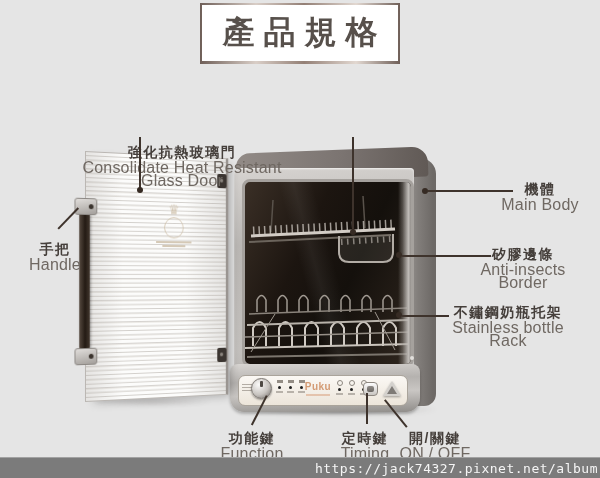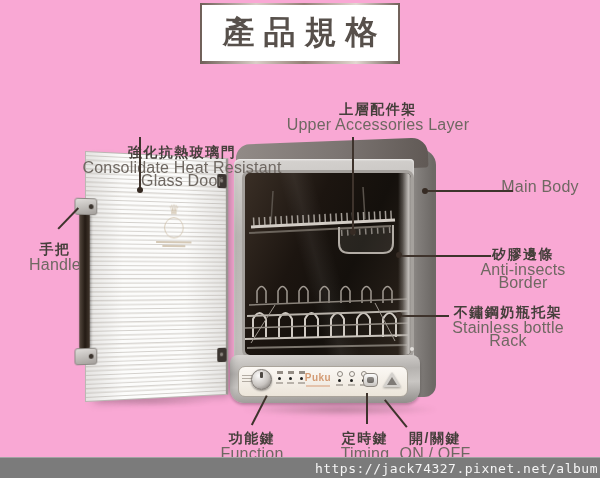--- a/index.html
+++ b/index.html
@@ -1,37 +1,37 @@
 <!DOCTYPE html>
 <html><head>
 <meta charset="utf-8">
 <style>
   html,body{margin:0;padding:0;background:#fff;}
-  .stage{position:relative;width:600px;height:478px;background:#f9a8d4;overflow:hidden;
+  .stage{position:relative;width:600px;height:478px;background:#e5e5e5;overflow:hidden;
          font-family:"Liberation Sans",sans-serif;}
   
   .title-frame{position:absolute;left:200px;top:3px;width:200px;height:61px;z-index:8;
     background:linear-gradient(90deg,#6f5f58,#d9cec7 28%,#937f75 52%,#e2d8d1 78%,#6f5f58);}
   .title-inner{position:absolute;left:2px;right:2px;top:2px;bottom:3px;background:#fff;
     display:flex;align-items:center;justify-content:center;}
   .title-text{font-size:32px;font-weight:600;color:#57504b;letter-spacing:9px;text-indent:9px;}
   
   .callout{position:absolute;text-align:center;z-index:8;}
   .zh{font-size:14px;font-weight:700;color:#453f3b;letter-spacing:1.5px;line-height:18px;}
   .en{font-size:16px;color:#6f6862;letter-spacing:.2px;line-height:13px;}
   
   .lead{position:absolute;background:#3e332c;z-index:9;}
   .lead.h{height:1.5px;} .lead.v{width:1.5px;}
   .lead.r{height:1.5px;transform-origin:0 50%;}
   .lead-dot{position:absolute;width:6px;height:6px;border-radius:50%;background:#362b24;z-index:9;}
   
   .floor-shadow{position:absolute;z-index:0;filter:blur(2px);
     background:radial-gradient(ellipse at center,rgba(50,45,40,.32),rgba(50,45,40,0) 70%);}
   
-  .machine{position:absolute;left:234px;top:137px;width:202px;height:268px;z-index:2;}
+  .machine{position:absolute;left:234px;top:146px;width:202px;height:268px;z-index:2;}
   .m-top{position:absolute;left:2px;top:4px;width:192px;height:30px;z-index:1;
     border-radius:14px 16px 3px 3px;transform:rotate(-2.2deg);
     background:linear-gradient(96deg,#928b87,#7b7471 55%,#605955);}
   .m-side{position:absolute;left:172px;top:12px;width:30px;height:248px;z-index:0;
     border-radius:6px 16px 12px 6px;
     background:linear-gradient(90deg,#9b9794,#827e7b 40%,#6d6966 90%);}
   .m-front{position:absolute;left:0;top:22px;width:180px;height:244px;z-index:2;
     border-radius:6px 4px 10px 12px;box-shadow:inset 0 1px 2px rgba(255,255,255,.7);
     background:linear-gradient(175deg,#d6d3d0,#b9b6b3 30%,#c2bfbc 70%,#aeaba8);}
   .opening{position:absolute;left:8px;top:33px;width:166px;height:182px;z-index:3;
@@ -222,25 +222,22 @@
       <div class="badge"></div>
       <div class="emblem-line1"></div>
       <div class="emblem-line2"></div>
     </div>
   </div>
 
   <div class="callout" style="left:60px;top:100px;width:244px;margin-top:43px;">
     <div class="zh">強化抗熱玻璃門</div>
     <div class="en">Consolidate Heat Resistant Glass Door</div>
   </div>
-  <div class="callout" style="left:286px;top:100px;width:184px;">
-    <div class="zh">上層配件架</div>
-    <div class="en">Upper Accessories Layer</div>
-  </div>
   <div class="callout" style="left:495px;top:180px;width:90px;">
+    <div class="zh">機體</div>
     <div class="en">Main Body</div>
   </div>
   <div class="callout" style="left:25px;top:240px;width:60px;">
     <div class="zh">手把</div>
     <div class="en">Handle</div>
   </div>
   <div class="callout" style="left:445px;top:303px;width:126px;">
     <div class="zh">不鏽鋼奶瓶托架</div>
     <div class="en">Stainless bottle Rack</div>
   </div>

